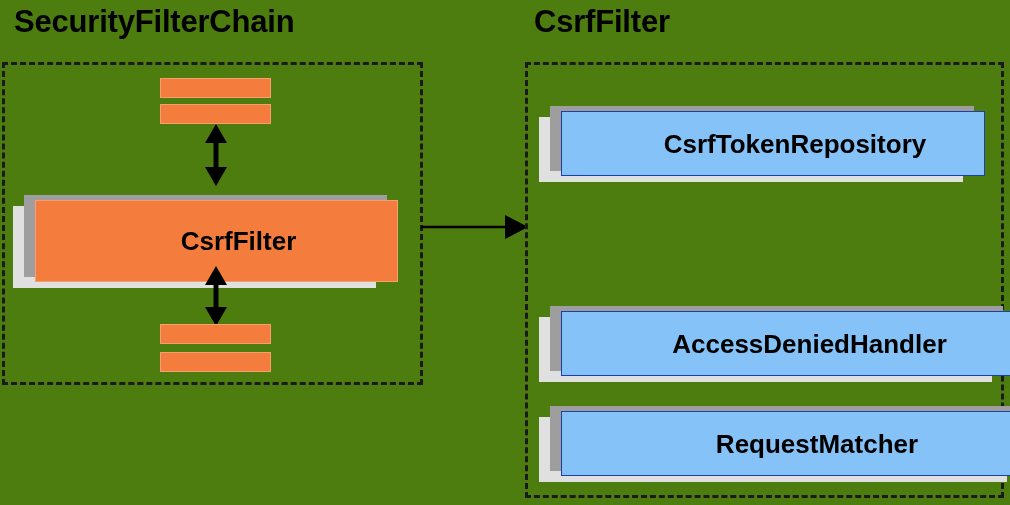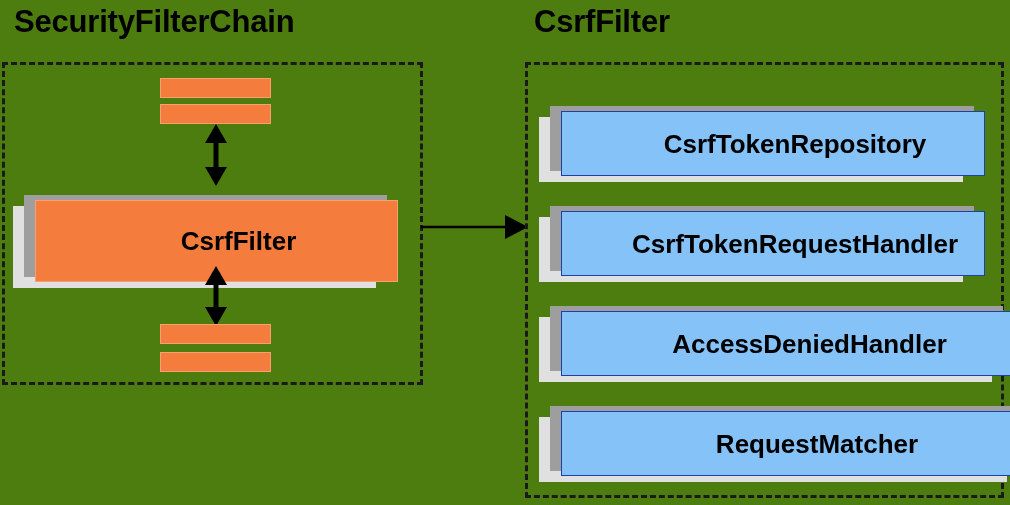--- a/index.html
+++ b/index.html
@@ -153,27 +153,20 @@
   <div class="dashed-box" id="panel-right-box"></div>
 
   <div class="stack" style="left:561px; top:95px; width:424px; height:65px;">
     <div class="sh-light"></div>
     <div class="sh-dark"></div>
     <div class="face face-blue">
       <span class="label">CsrfTokenRepository</span>
     </div>
   </div>
 
-  <div class="stack" style="left:561px; top:195px; width:424px; height:65px;">
-    <div class="sh-light"></div>
-    <div class="sh-dark"></div>
-    <div class="face face-blue">
-      <span class="label">CsrfTokenRequestHandler</span>
-    </div>
-  </div>
 
   <div class="stack" style="left:561px; top:295px; width:453px; height:65px;border-radius:7px;">
     <div class="sh-light"></div>
     <div class="sh-dark"></div>
     <div class="face face-blue">
       <span class="label">AccessDeniedHandler</span>
     </div>
   </div>
 
   <div class="stack" style="left:561px; top:395px; width:468px; height:65px;">

